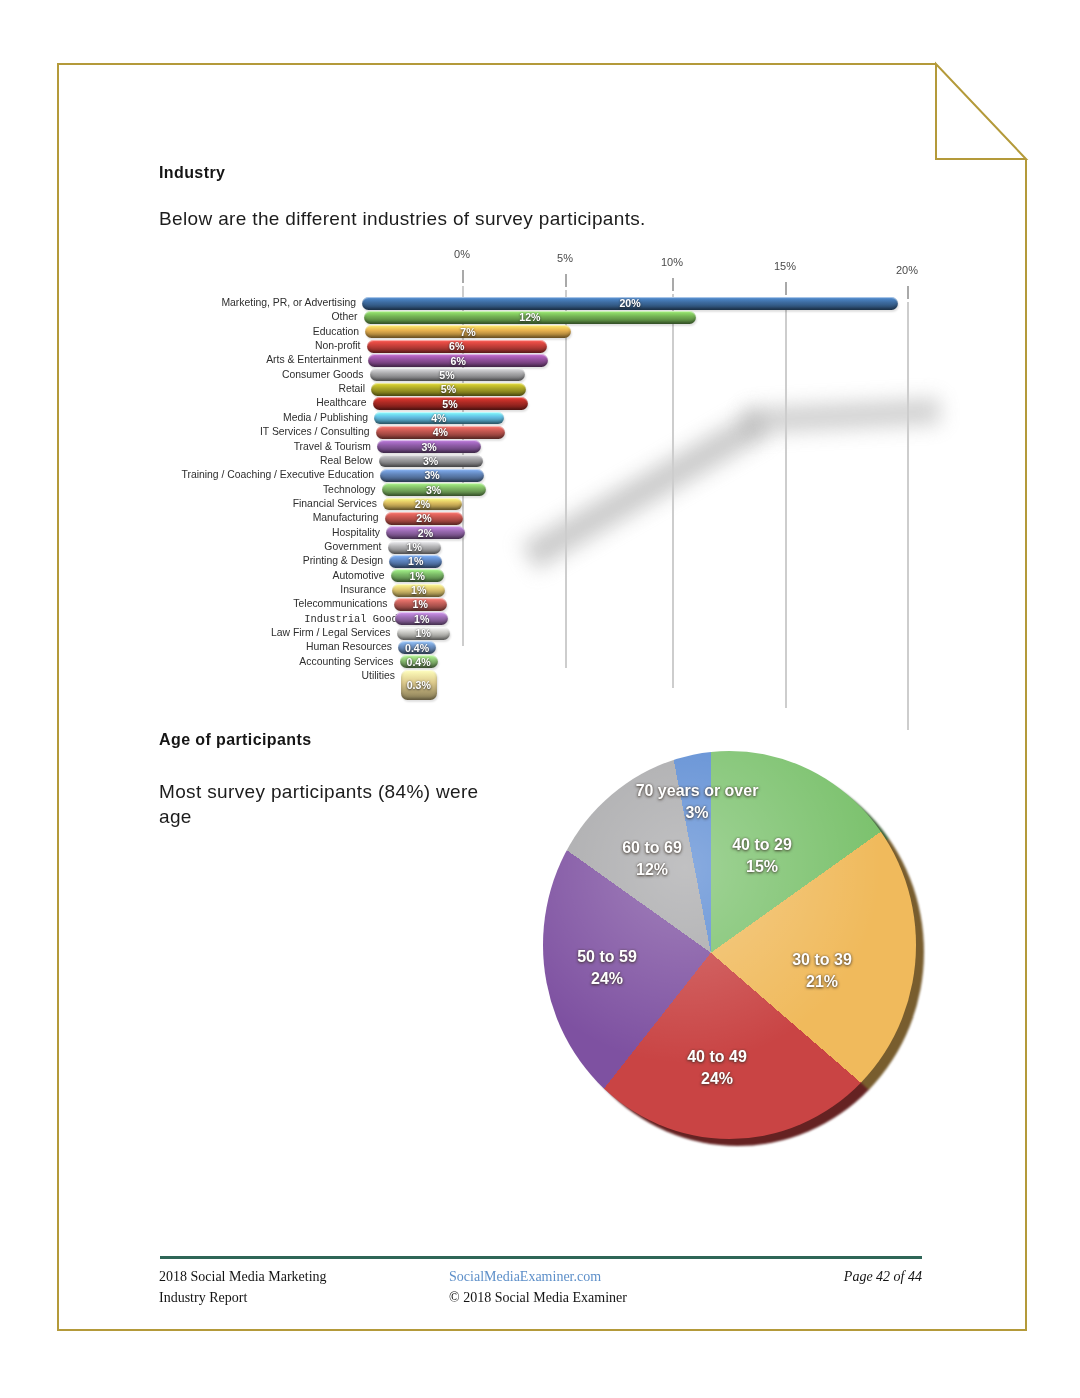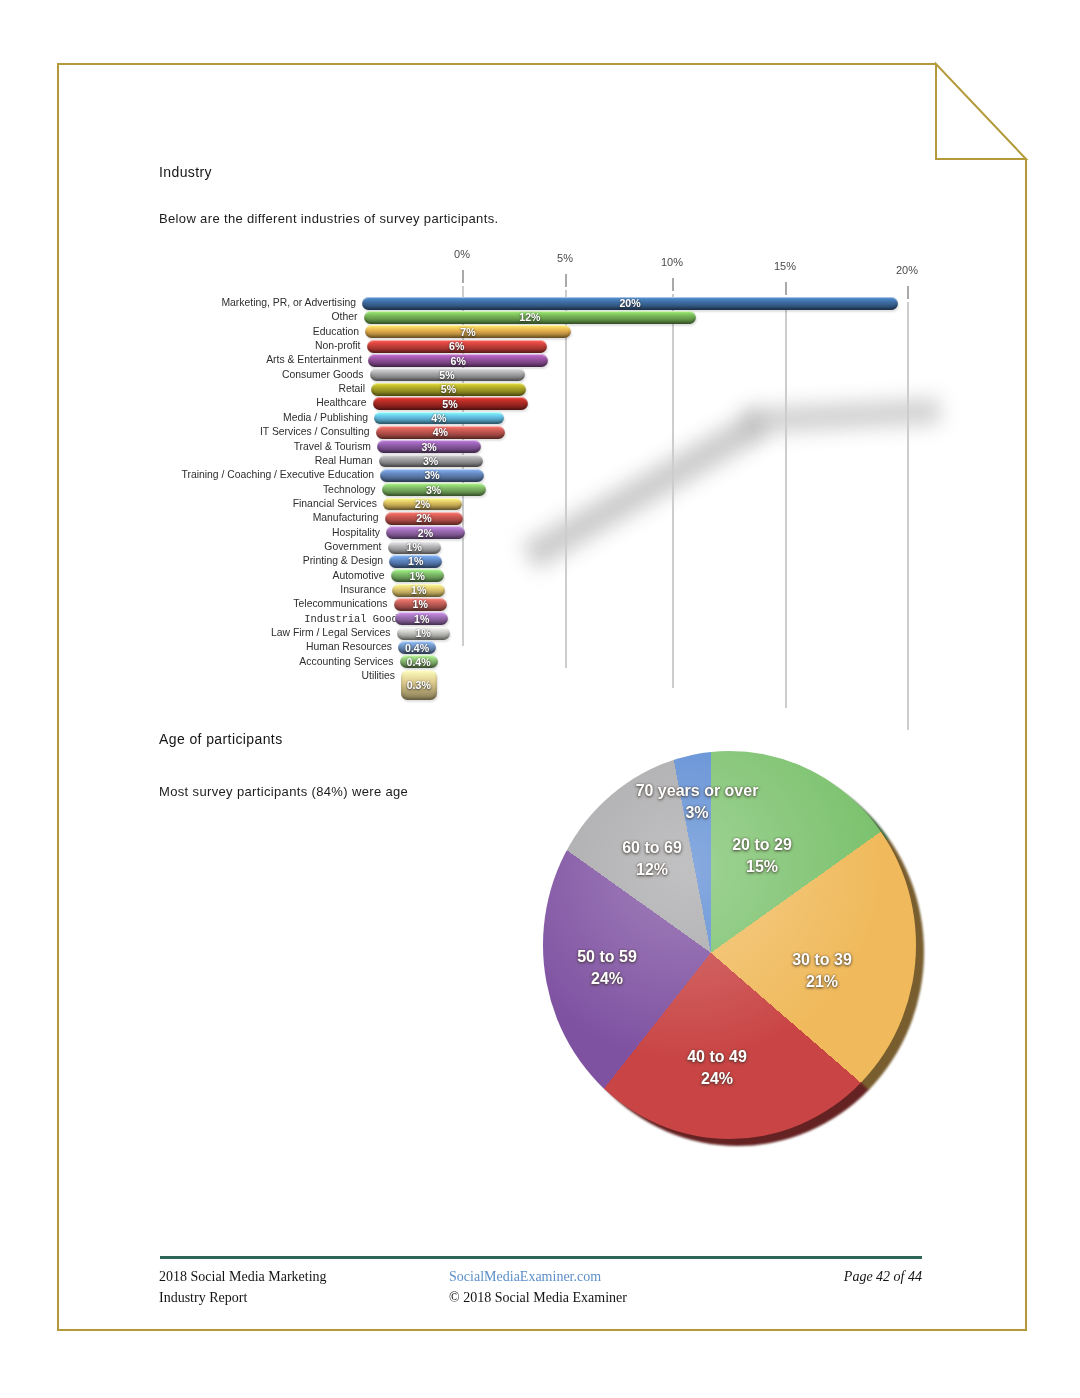--- a/index.html
+++ b/index.html
@@ -1,21 +1,21 @@
 <!DOCTYPE html>
 <html><head>
 <meta charset="utf-8">
 <style>
   html,body{margin:0;padding:0;background:#fff;}
   body{width:1080px;height:1398px;position:relative;overflow:hidden;
        font-family:"Liberation Sans",sans-serif;color:#1c1c1c;}
   .abs{position:absolute;}
   
-  .h-title{font-size:14px;font-weight:normal;letter-spacing:.4px;color:#151515;}
-  .body-text{font-size:13px;letter-spacing:.35px;color:#1c1c1c;line-height:25px;}
+  .h-title{font-size:16px;font-weight:bold;letter-spacing:.4px;color:#151515;}
+  .body-text{font-size:19px;letter-spacing:.35px;color:#1c1c1c;line-height:25px;}
   
   #bar-chart{left:150px;top:240px;width:800px;height:465px;}
   .axis-label{position:absolute;width:44px;text-align:center;font-size:11px;color:#4a4a4a;}
   .tick-mark{position:absolute;width:1.5px;height:13px;background:#a9a9a9;}
   .gridline{position:absolute;width:1.5px;background:#cdcdcd;}
   .floor-shadow{position:absolute;background:#9a9a9a;filter:blur(10px);}
   .bar-cat-label{position:absolute;white-space:nowrap;font-size:10.4px;color:#2e2e2e;line-height:14.35px;}
   .bar{position:absolute;border-radius:6.5px;
        box-shadow:inset 0 1px 1px rgba(255,255,255,.55), inset 0 -2px 3px rgba(0,0,0,.28), 1px 2px 2px rgba(0,0,0,.12);}
   .bar-value{position:absolute;left:0;top:0;width:100%;height:100%;display:flex;align-items:center;justify-content:center;
@@ -104,21 +104,21 @@
       <div class="bar-value">4%</div>
     </div>
     <div class="bar-cat-label" style="right: 580.5px; top: 185.15px;">IT Services / Consulting</div>
     <div class="bar" style="left: 225.5px; top: 185.85px; width: 129.6px; height: 12.9px; background: linear-gradient(rgb(255, 115, 107) 0%, rgb(193, 85, 79) 42%, rgb(116, 51, 47) 100%);">
       <div class="bar-value">4%</div>
     </div>
     <div class="bar-cat-label" style="right: 579px; top: 199.5px;">Travel &amp; Tourism</div>
     <div class="bar" style="left: 227px; top: 200.2px; width: 104.2px; height: 12.9px; background: linear-gradient(rgb(192, 123, 224) 0%, rgb(142, 91, 166) 42%, rgb(85, 55, 100) 100%);">
       <div class="bar-value">3%</div>
     </div>
-    <div class="bar-cat-label" style="right: 577.5px; top: 213.85px;">Real Human</div>
+    <div class="bar-cat-label" style="right: 577.5px; top: 213.85px;">Real Below</div>
     <div class="bar" style="left: 228.5px; top: 214.55px; width: 104.2px; height: 12.9px; background: linear-gradient(rgb(209, 209, 213) 0%, rgb(155, 155, 158) 42%, rgb(93, 93, 95) 100%);">
       <div class="bar-value">3%</div>
     </div>
     <div class="bar-cat-label" style="right: 576px; top: 228.2px;">Training / Coaching / Executive Education</div>
     <div class="bar" style="left: 230px; top: 228.9px; width: 104.2px; height: 12.9px; background: linear-gradient(rgb(131, 178, 248) 0%, rgb(97, 132, 184) 42%, rgb(58, 79, 110) 100%);">
       <div class="bar-value">3%</div>
     </div>
     <div class="bar-cat-label" style="right: 574.5px; top: 242.55px;">Technology</div>
     <div class="bar" style="left: 231.5px; top: 243.25px; width: 104.2px; height: 12.9px; background: linear-gradient(rgb(170, 247, 134) 0%, rgb(126, 183, 99) 42%, rgb(76, 110, 59) 100%);">
       <div class="bar-value">3%</div>
@@ -180,21 +180,21 @@
 <div class="abs h-title" style="left:159px;top:731px;">Age of participants</div>
 
 <div class="abs body-text" style="left:159px;top:779px;width:330px;">
   <span style="display:block;">Most survey participants (84%) were age</span>
 </div>
 
 <div id="pie-chart" class="abs">
   <div class="pie-depth" style="background: conic-gradient(at 45% 52%, rgb(62, 97, 55) 0deg, rgb(62, 97, 55) 54.5455deg, rgb(120, 93, 46) 54.5455deg, rgb(120, 93, 46) 130.909deg, rgb(101, 34, 34) 130.909deg, rgb(101, 34, 34) 218.182deg, rgb(63, 41, 81) 218.182deg, rgb(63, 41, 81) 305.455deg, rgb(85, 85, 86) 305.455deg, rgb(85, 85, 86) 349.091deg, rgb(46, 70, 106) 349.091deg, rgb(46, 70, 106) 360deg);"></div>
   <div class="pie-disc" style="background: radial-gradient(circle at 38% 30%, rgba(255, 255, 255, 0.28) 0%, rgba(255, 255, 255, 0) 55%), conic-gradient(at 45% 52%, rgb(124, 194, 110) 0deg, rgb(124, 194, 110) 54.5455deg, rgb(240, 186, 92) 54.5455deg, rgb(240, 186, 92) 130.909deg, rgb(201, 68, 68) 130.909deg, rgb(201, 68, 68) 218.182deg, rgb(126, 81, 161) 218.182deg, rgb(126, 81, 161) 305.455deg, rgb(169, 169, 171) 305.455deg, rgb(169, 169, 171) 349.091deg, rgb(91, 139, 211) 349.091deg, rgb(91, 139, 211) 360deg);"></div>
 <div class="pie-label" style="left: 237px; top: 110px;">
-      <span style="display: block;">20 to 29</span>
+      <span style="display: block;">40 to 29</span>
       <span style="display: block;">15%</span>
     </div>
     <div class="pie-label" style="left: 297px; top: 225px;">
       <span style="display: block;">30 to 39</span>
       <span style="display: block;">21%</span>
     </div>
     <div class="pie-label" style="left: 192px; top: 322px;">
       <span style="display: block;">40 to 49</span>
       <span style="display: block;">24%</span>
     </div>

